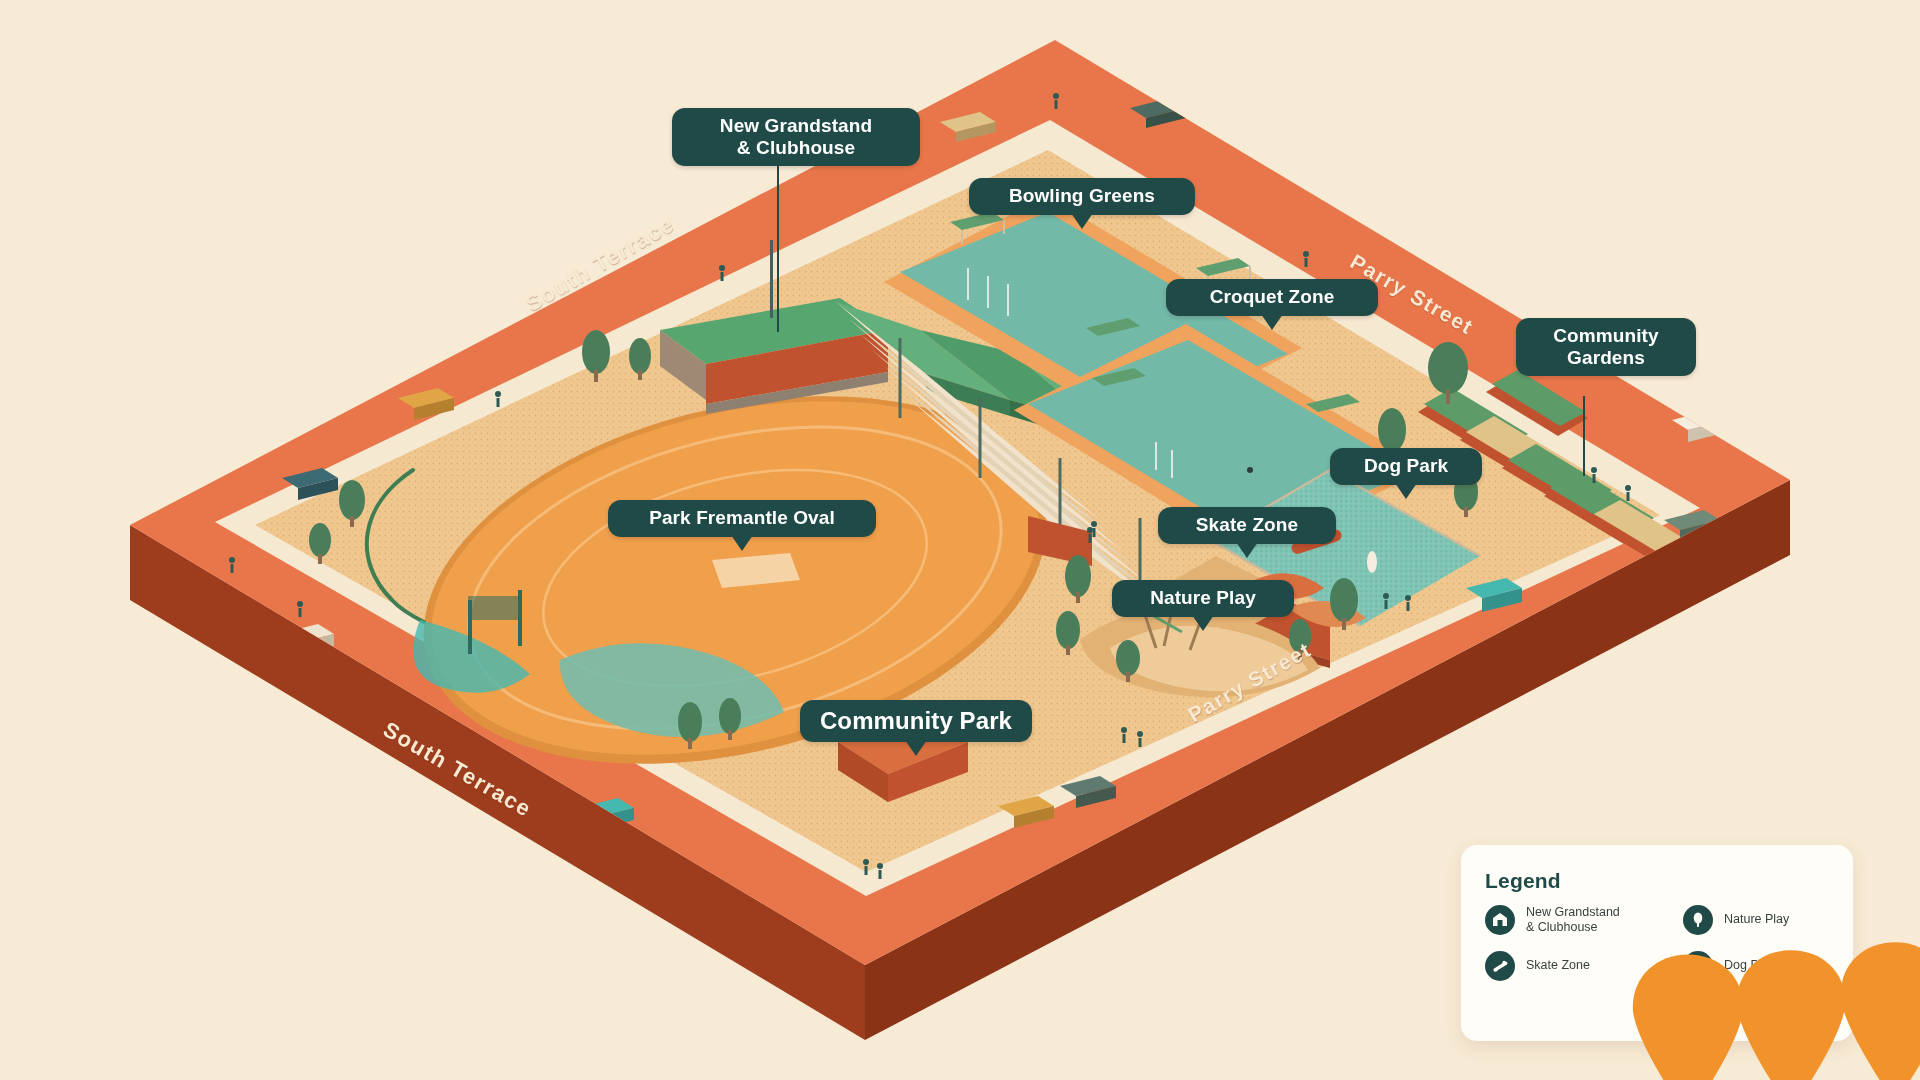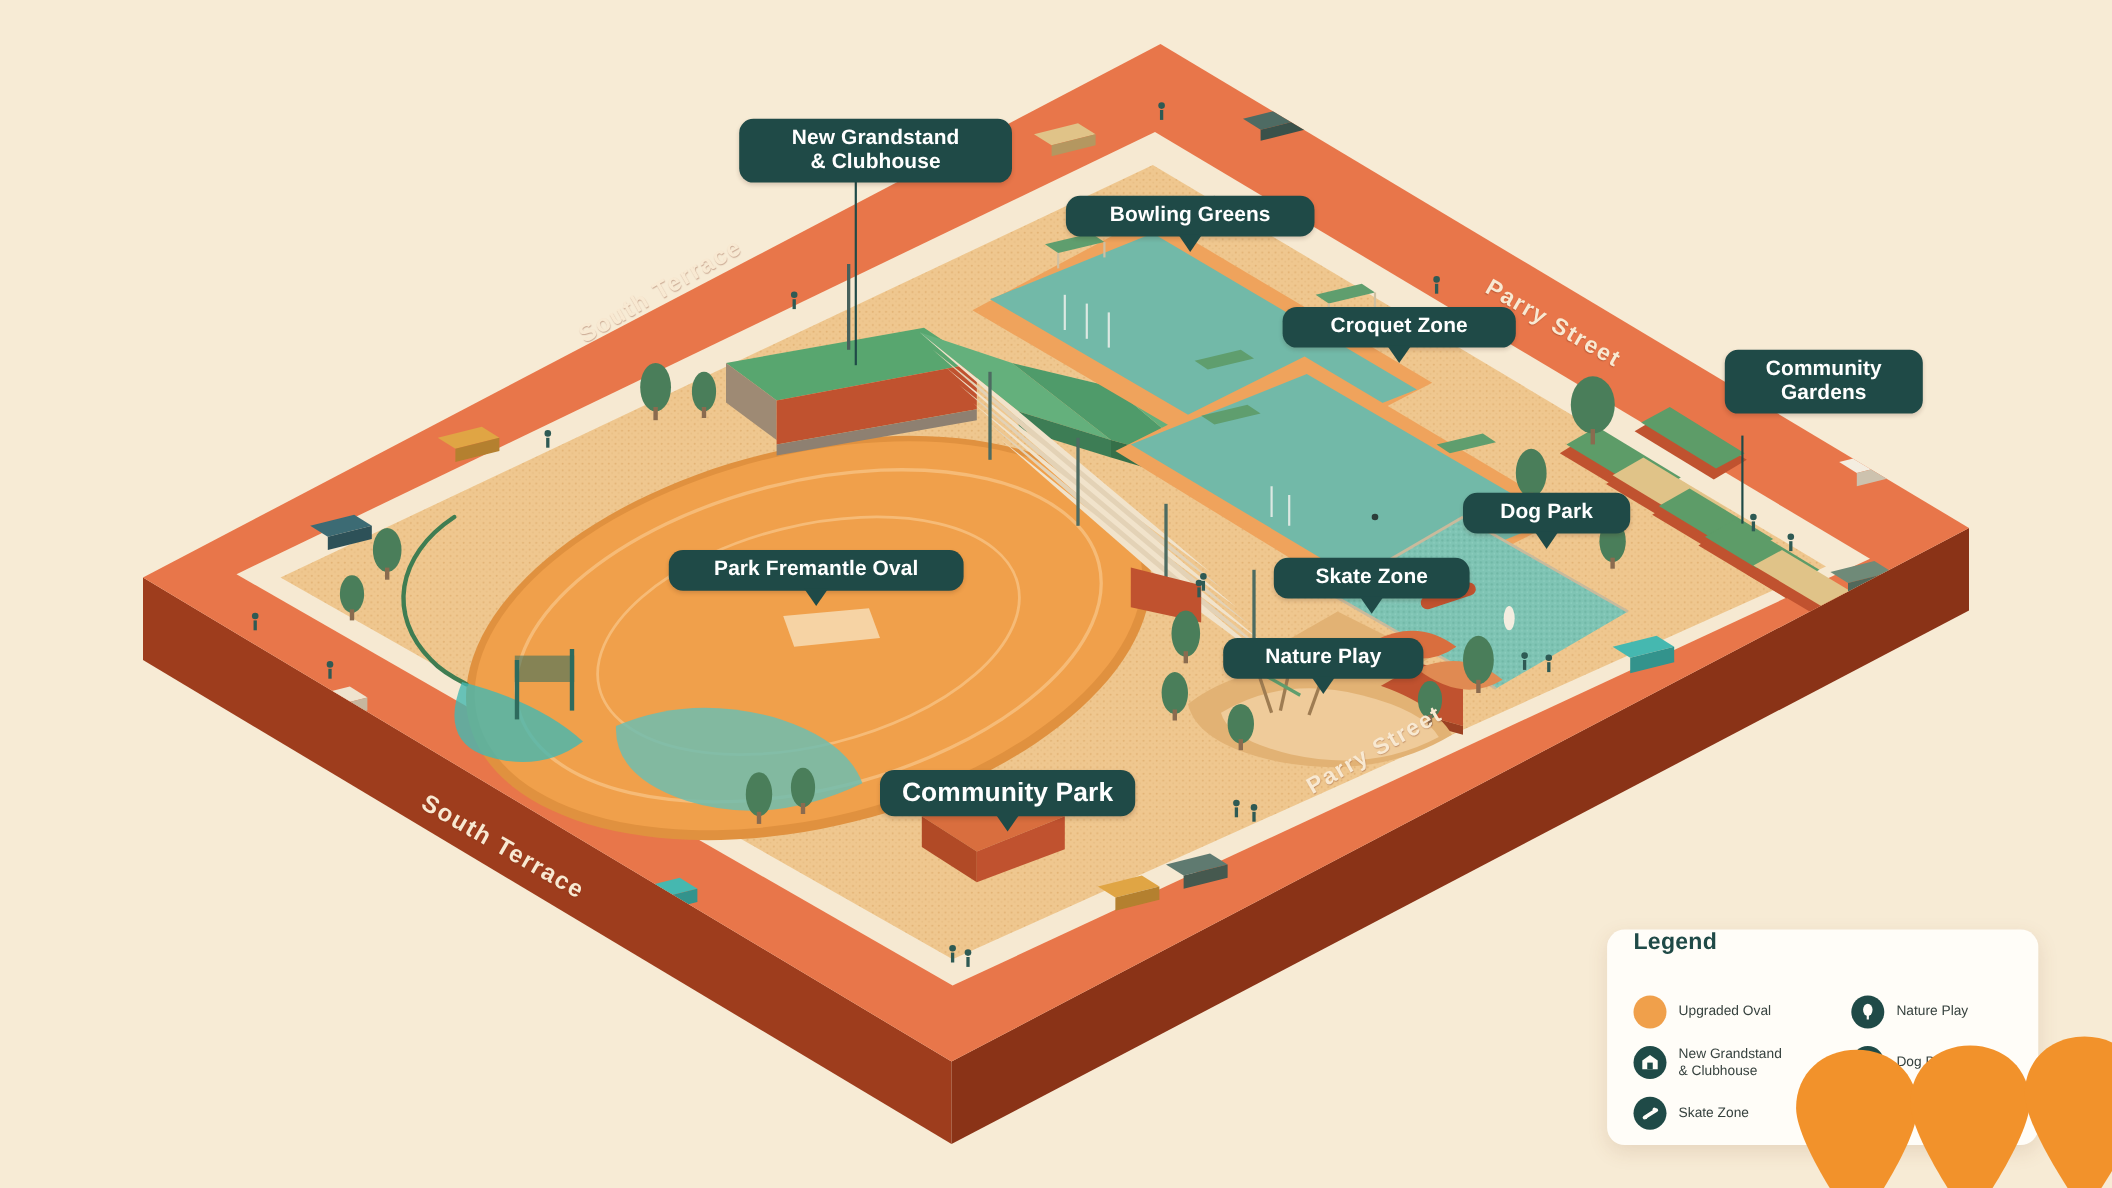--- a/index.html
+++ b/index.html
@@ -81,21 +81,21 @@
     width: 392px;
     height: 196px;
     background: #FFFDF8;
     border-radius: 16px;
     box-shadow: 0 6px 18px rgba(120,70,40,.13);
     z-index: 50;
     padding: 0;
   }
   #legend .lg-title {
     position: absolute;
-    left: 24px; top: 0;
+    left: 24px; top: 24px;
     font-size: 21px;
     font-weight: bold;
     color: #1F4A47;
     letter-spacing: .2px;
   }
   .lg-col { position: absolute; }
   .lg-col.left  { left: 24px;  top: 52px; width: 190px; }
   .lg-col.right { left: 222px; top: 52px; width: 170px; }
   .lg-row {
     display: flex;
@@ -483,36 +483,32 @@
   <div class="street" style="left: 1352px; top: 248px; font-size: 21px; transform: rotate(30deg); transform-origin: left center;">Parry Street</div>
   <div class="street" style="left: 1190px; top: 705px; font-size: 21px; transform: rotate(-30deg); transform-origin: left center;">Parry Street</div>
 
   <div id="callout-layer">
       <div class="leader" style="left: 777px; top: 164px; height: 168px;"></div>
       <div class="callout" style="left: 672px; top: 108px; width: 218px; font-size: 19px;"><span class="txt">New Grandstand
 &amp; Clubhouse</span></div>
       <div class="callout ptr" style="left: 969px; top: 178px; width: 196px; font-size: 19px;"><span class="txt">Bowling Greens</span></div>
       <div class="callout ptr" style="left: 1166px; top: 279px; width: 182px; font-size: 19px;"><span class="txt">Croquet Zone</span></div>
       <div class="leader" style="left: 1583px; top: 396px; height: 80px;"></div>
-      <div class="callout" style="left: 1568px; top: 318px; width: 150px; font-size: 19px; border-radius: 12px;"><span class="txt">Community
+      <div class="callout" style="left: 1516px; top: 318px; width: 150px; font-size: 19px;"><span class="txt">Community
 Gardens</span></div>
       <div class="callout ptr" style="left: 608px; top: 500px; width: 238px; font-size: 19px;"><span class="txt">Park Fremantle Oval</span></div>
       <div class="callout ptr" style="left: 1330px; top: 448px; width: 122px; font-size: 19px;"><span class="txt">Dog Park</span></div>
       <div class="callout ptr" style="left: 1158px; top: 507px; width: 148px; font-size: 19px;"><span class="txt">Skate Zone</span></div>
       <div class="callout ptr" style="left: 1112px; top: 580px; width: 152px; font-size: 19px;"><span class="txt">Nature Play</span></div>
       <div class="callout ptr" style="left: 800px; top: 700px; width: 202px; font-size: 24px;"><span class="txt">Community Park</span></div>
     </div>
 
   <div id="legend">
     <div class="lg-title">Legend</div>
     <div class="lg-col left" id="lg-col-0">
-        <div class="lg-row">
-          <span class="lg-swatch solid-oval"></span>
-          <span class="lg-label">Upgraded Oval</span>
-        </div>
         <div class="lg-row">
           <span class="lg-swatch dark">
             <svg width="18" height="18" viewBox="0 0 18 18">
               <path d="M9 2 L16 7 V15 H2 V7 Z" fill="#FFFDF8"></path>
               <rect x="6.5" y="9" width="5" height="6" fill="#1F4A47"></rect>
             </svg>
           </span>
           <span class="lg-label">New Grandstand
 &amp; Clubhouse</span>
         </div>

